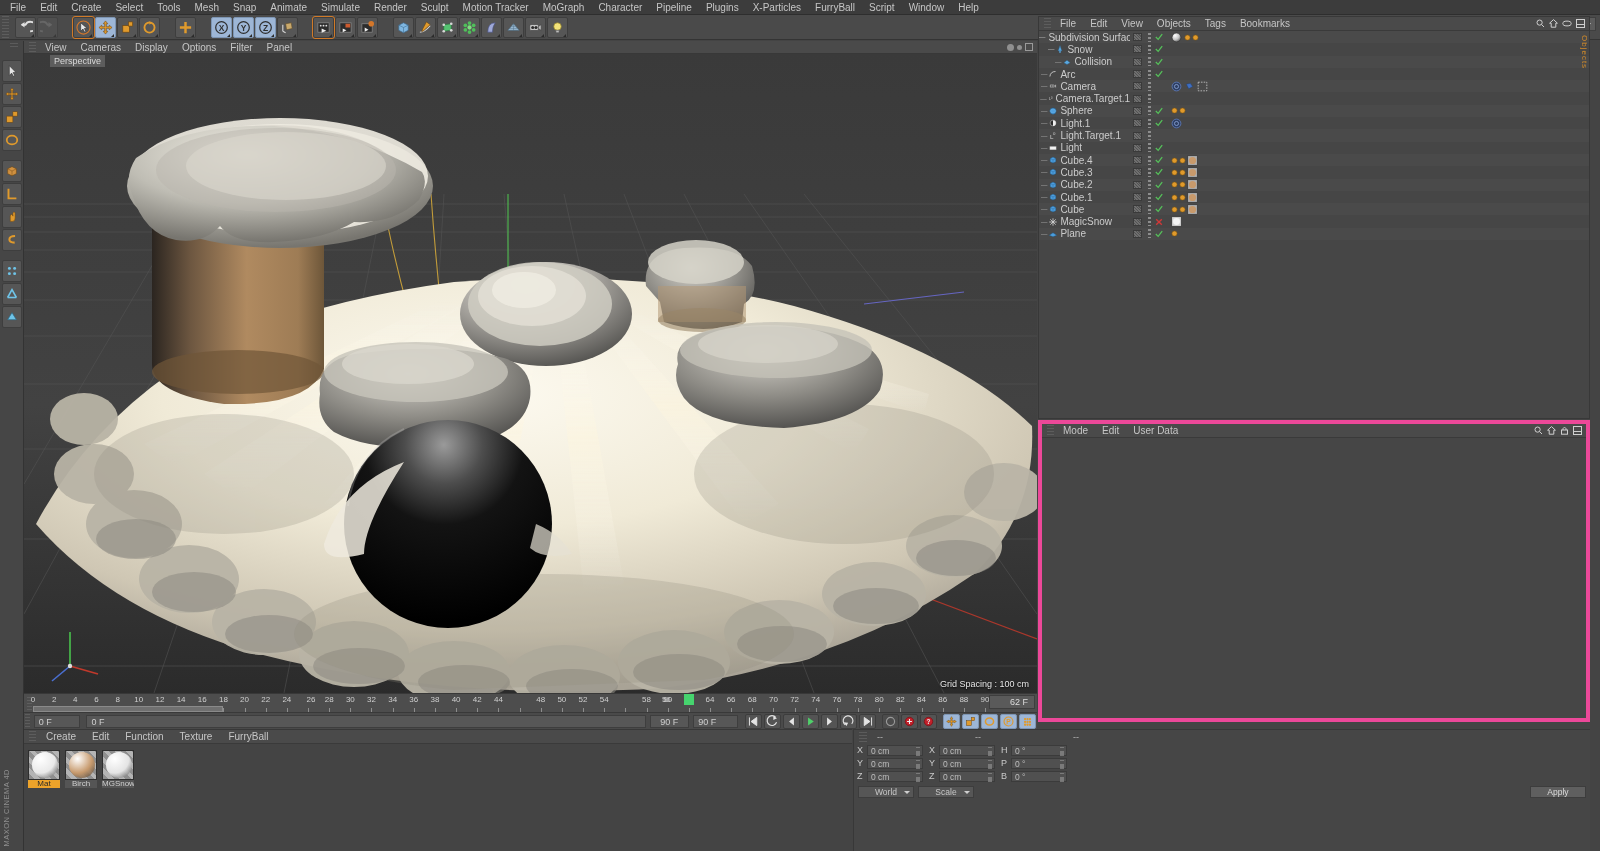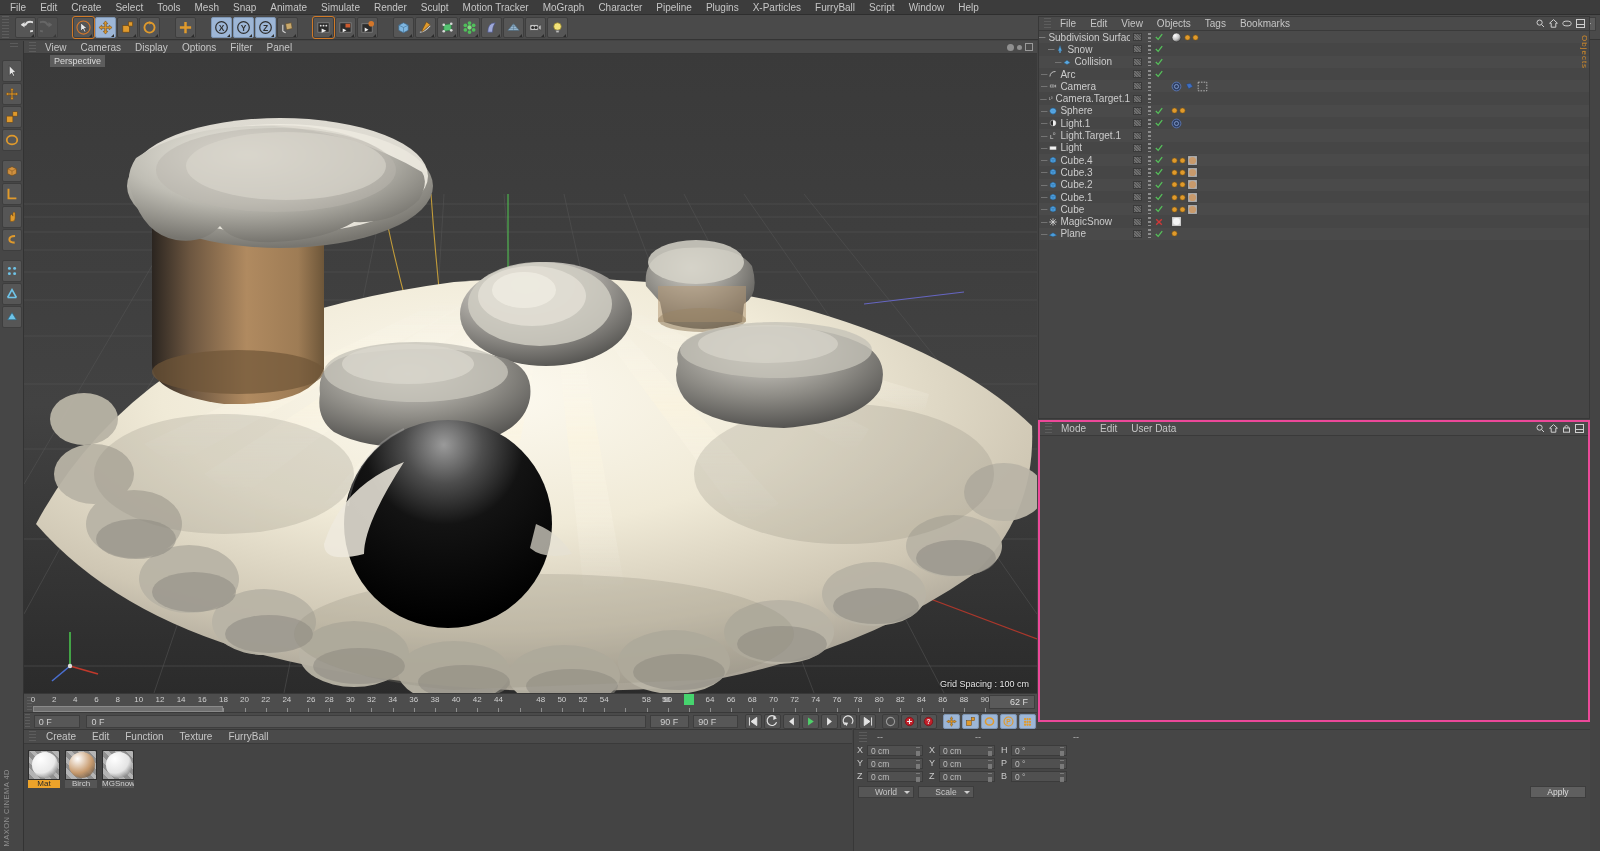--- a/index.html
+++ b/index.html
@@ -121,21 +121,21 @@
   .omrow:nth-child(odd) { background:#4a4a4a;}
   .omrow:nth-child(even) { background:#464646;}
   .omname { font-size:10px; color:#cccccc; }
   .treeline { color:#8a8a8a; font-size:9px; margin-right:1px;}
   .tagrow { height:12.3px; display:flex; align-items:center; position:relative;}
   .tagrow:nth-child(odd){ background:#4a4a4a;}
   .tagrow:nth-child(even){ background:#464646;}
 
   
   .attrmgr { position:absolute; left:1038px; top:420px; right:10px; height:302px; background:#464646;
-     border:2px solid #ec4899;}
+     border:4px solid #ec4899;}
   .ambar { height:14px; background:#4a4a4a; display:flex; align-items:center; padding-left:3px;
      border-bottom:1px solid #3a3a3a; position:relative;}
   .ambar .mi { padding:0 7px; font-size:10px; color:#c6c6c6; line-height:14px;}
   .amicons { position:absolute; right:4px; top:2px; display:flex; gap:4px; align-items:center;}
 
   
   .coord { position:absolute; left:853px; top:729px; right:10px; bottom:0; background:#464646;
      border-top:1px solid #383838; border-left:1px solid #383838;}
   .coordhdr { height:14px; display:flex; align-items:center; padding-left:3px; font-size:9px; color:#b8b8b8;}
   .coordhdr span.h { width:60px; text-align:left;}

